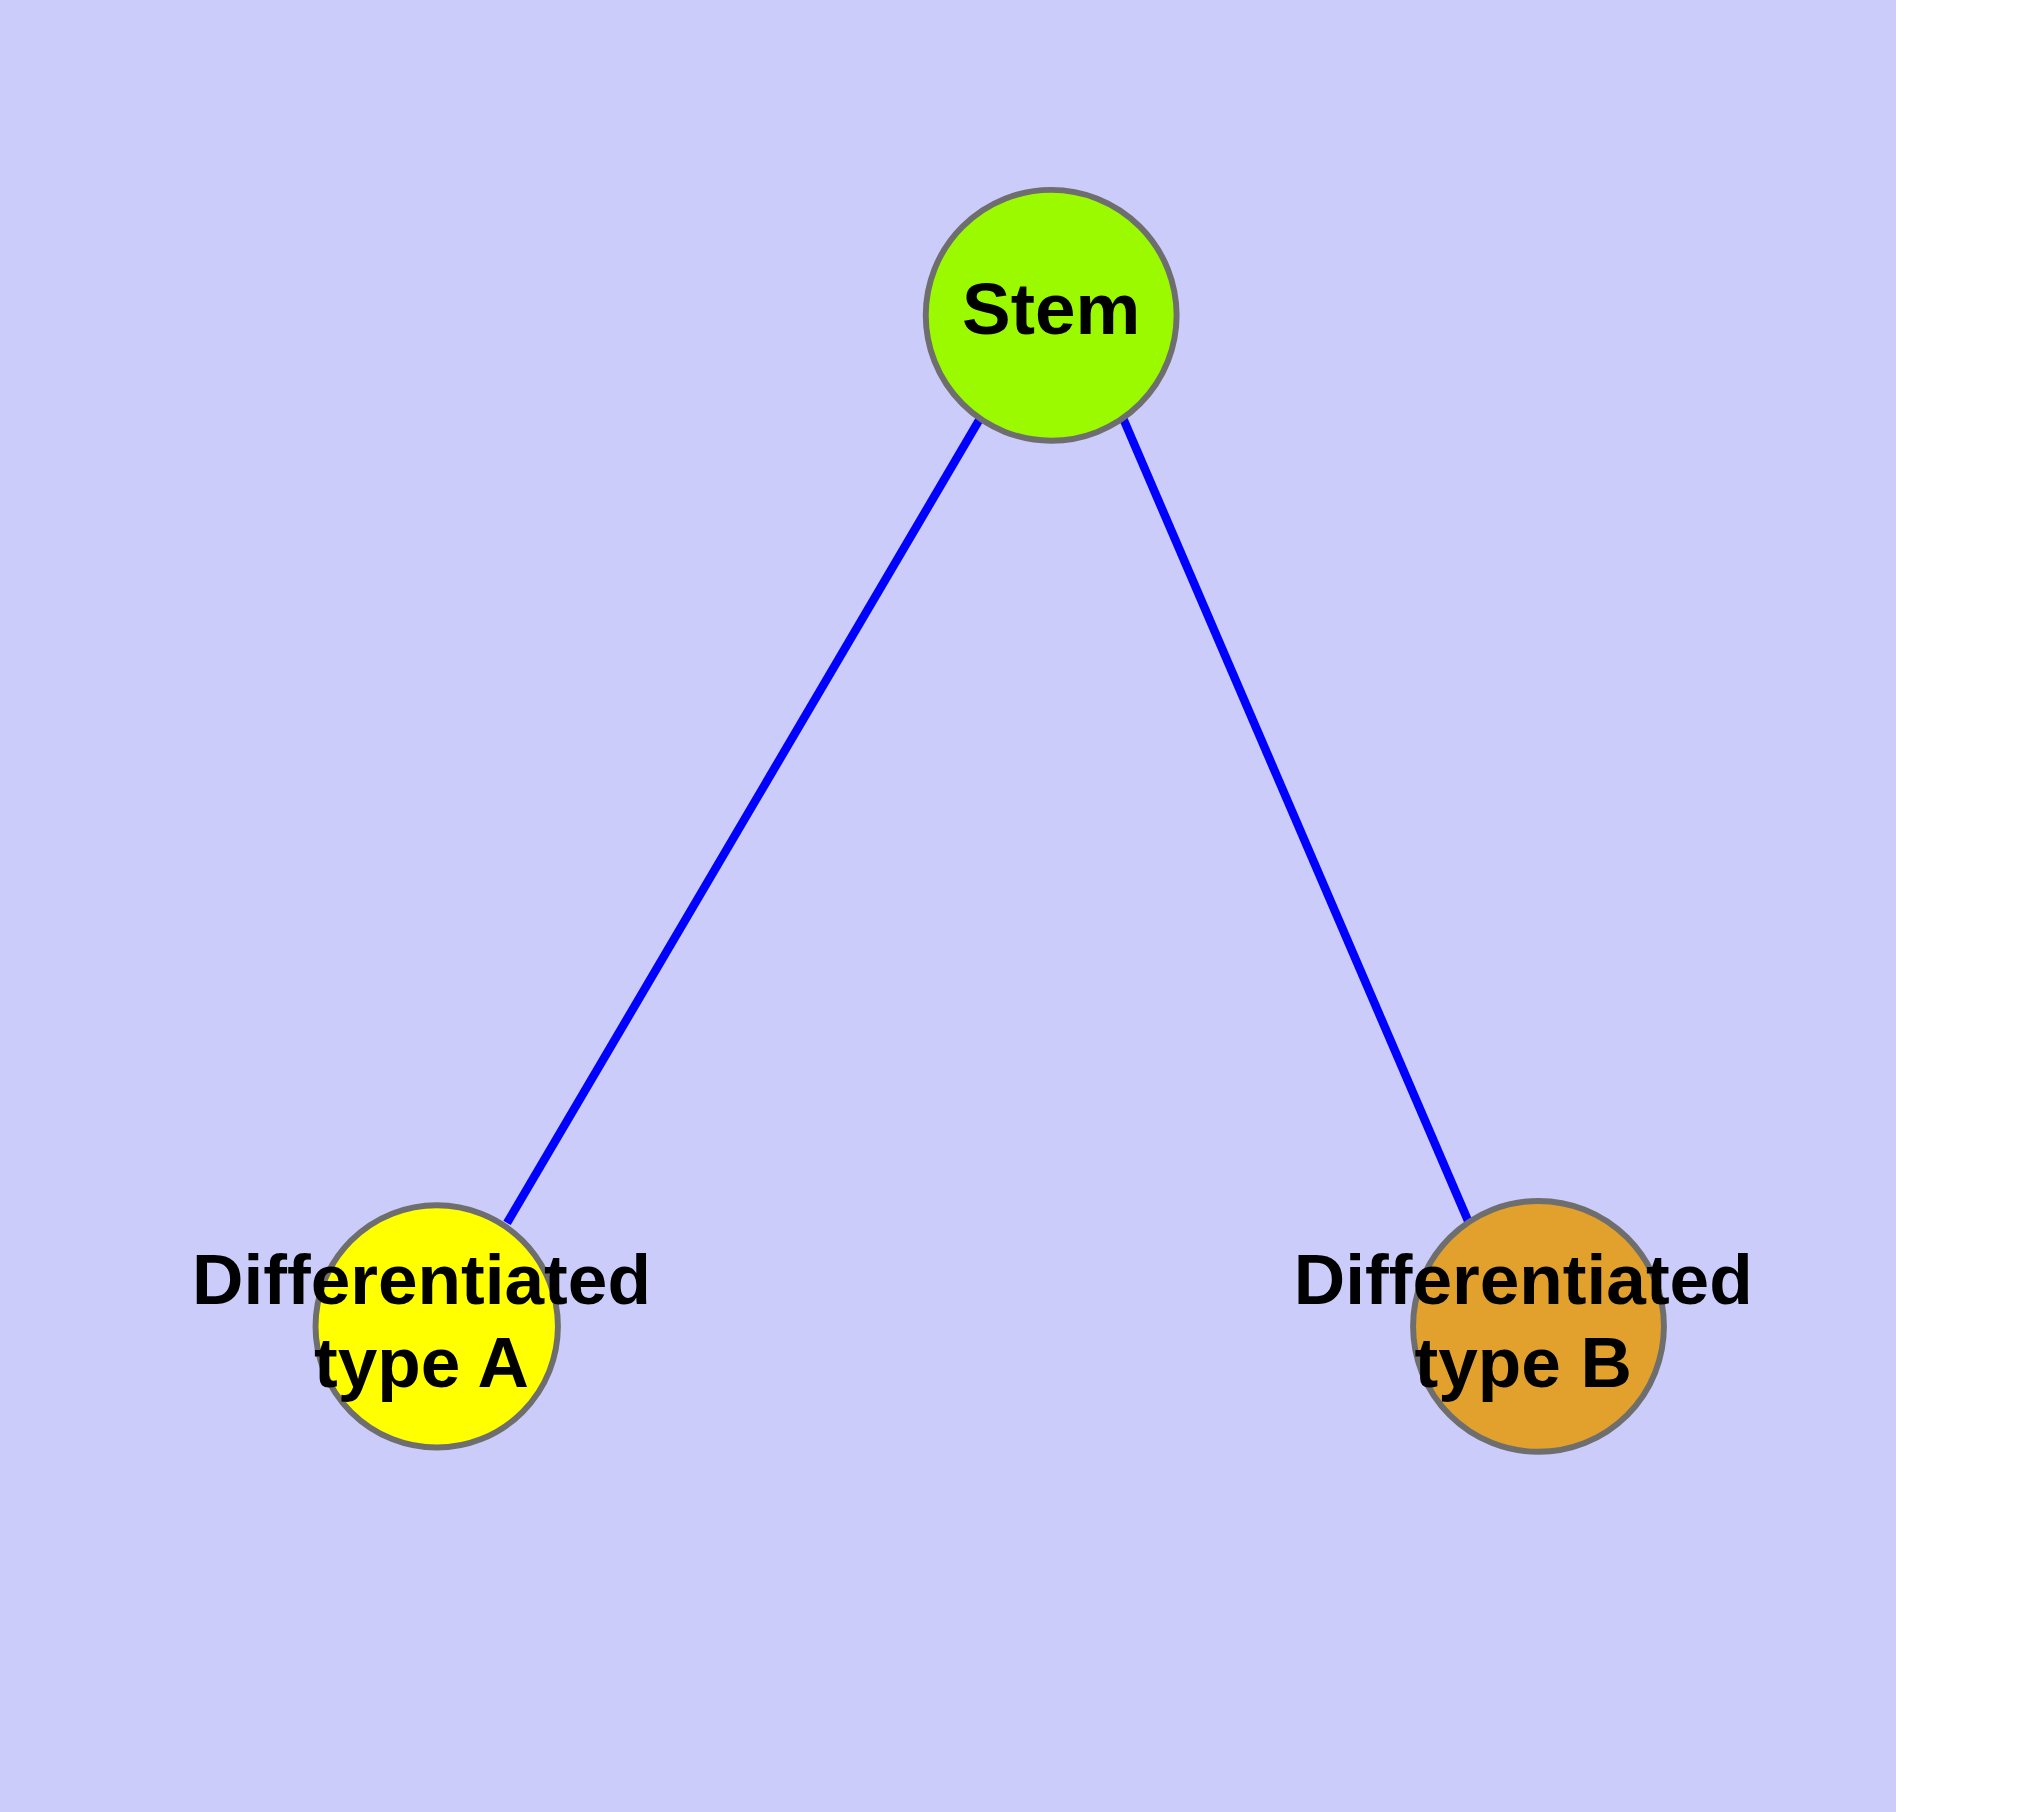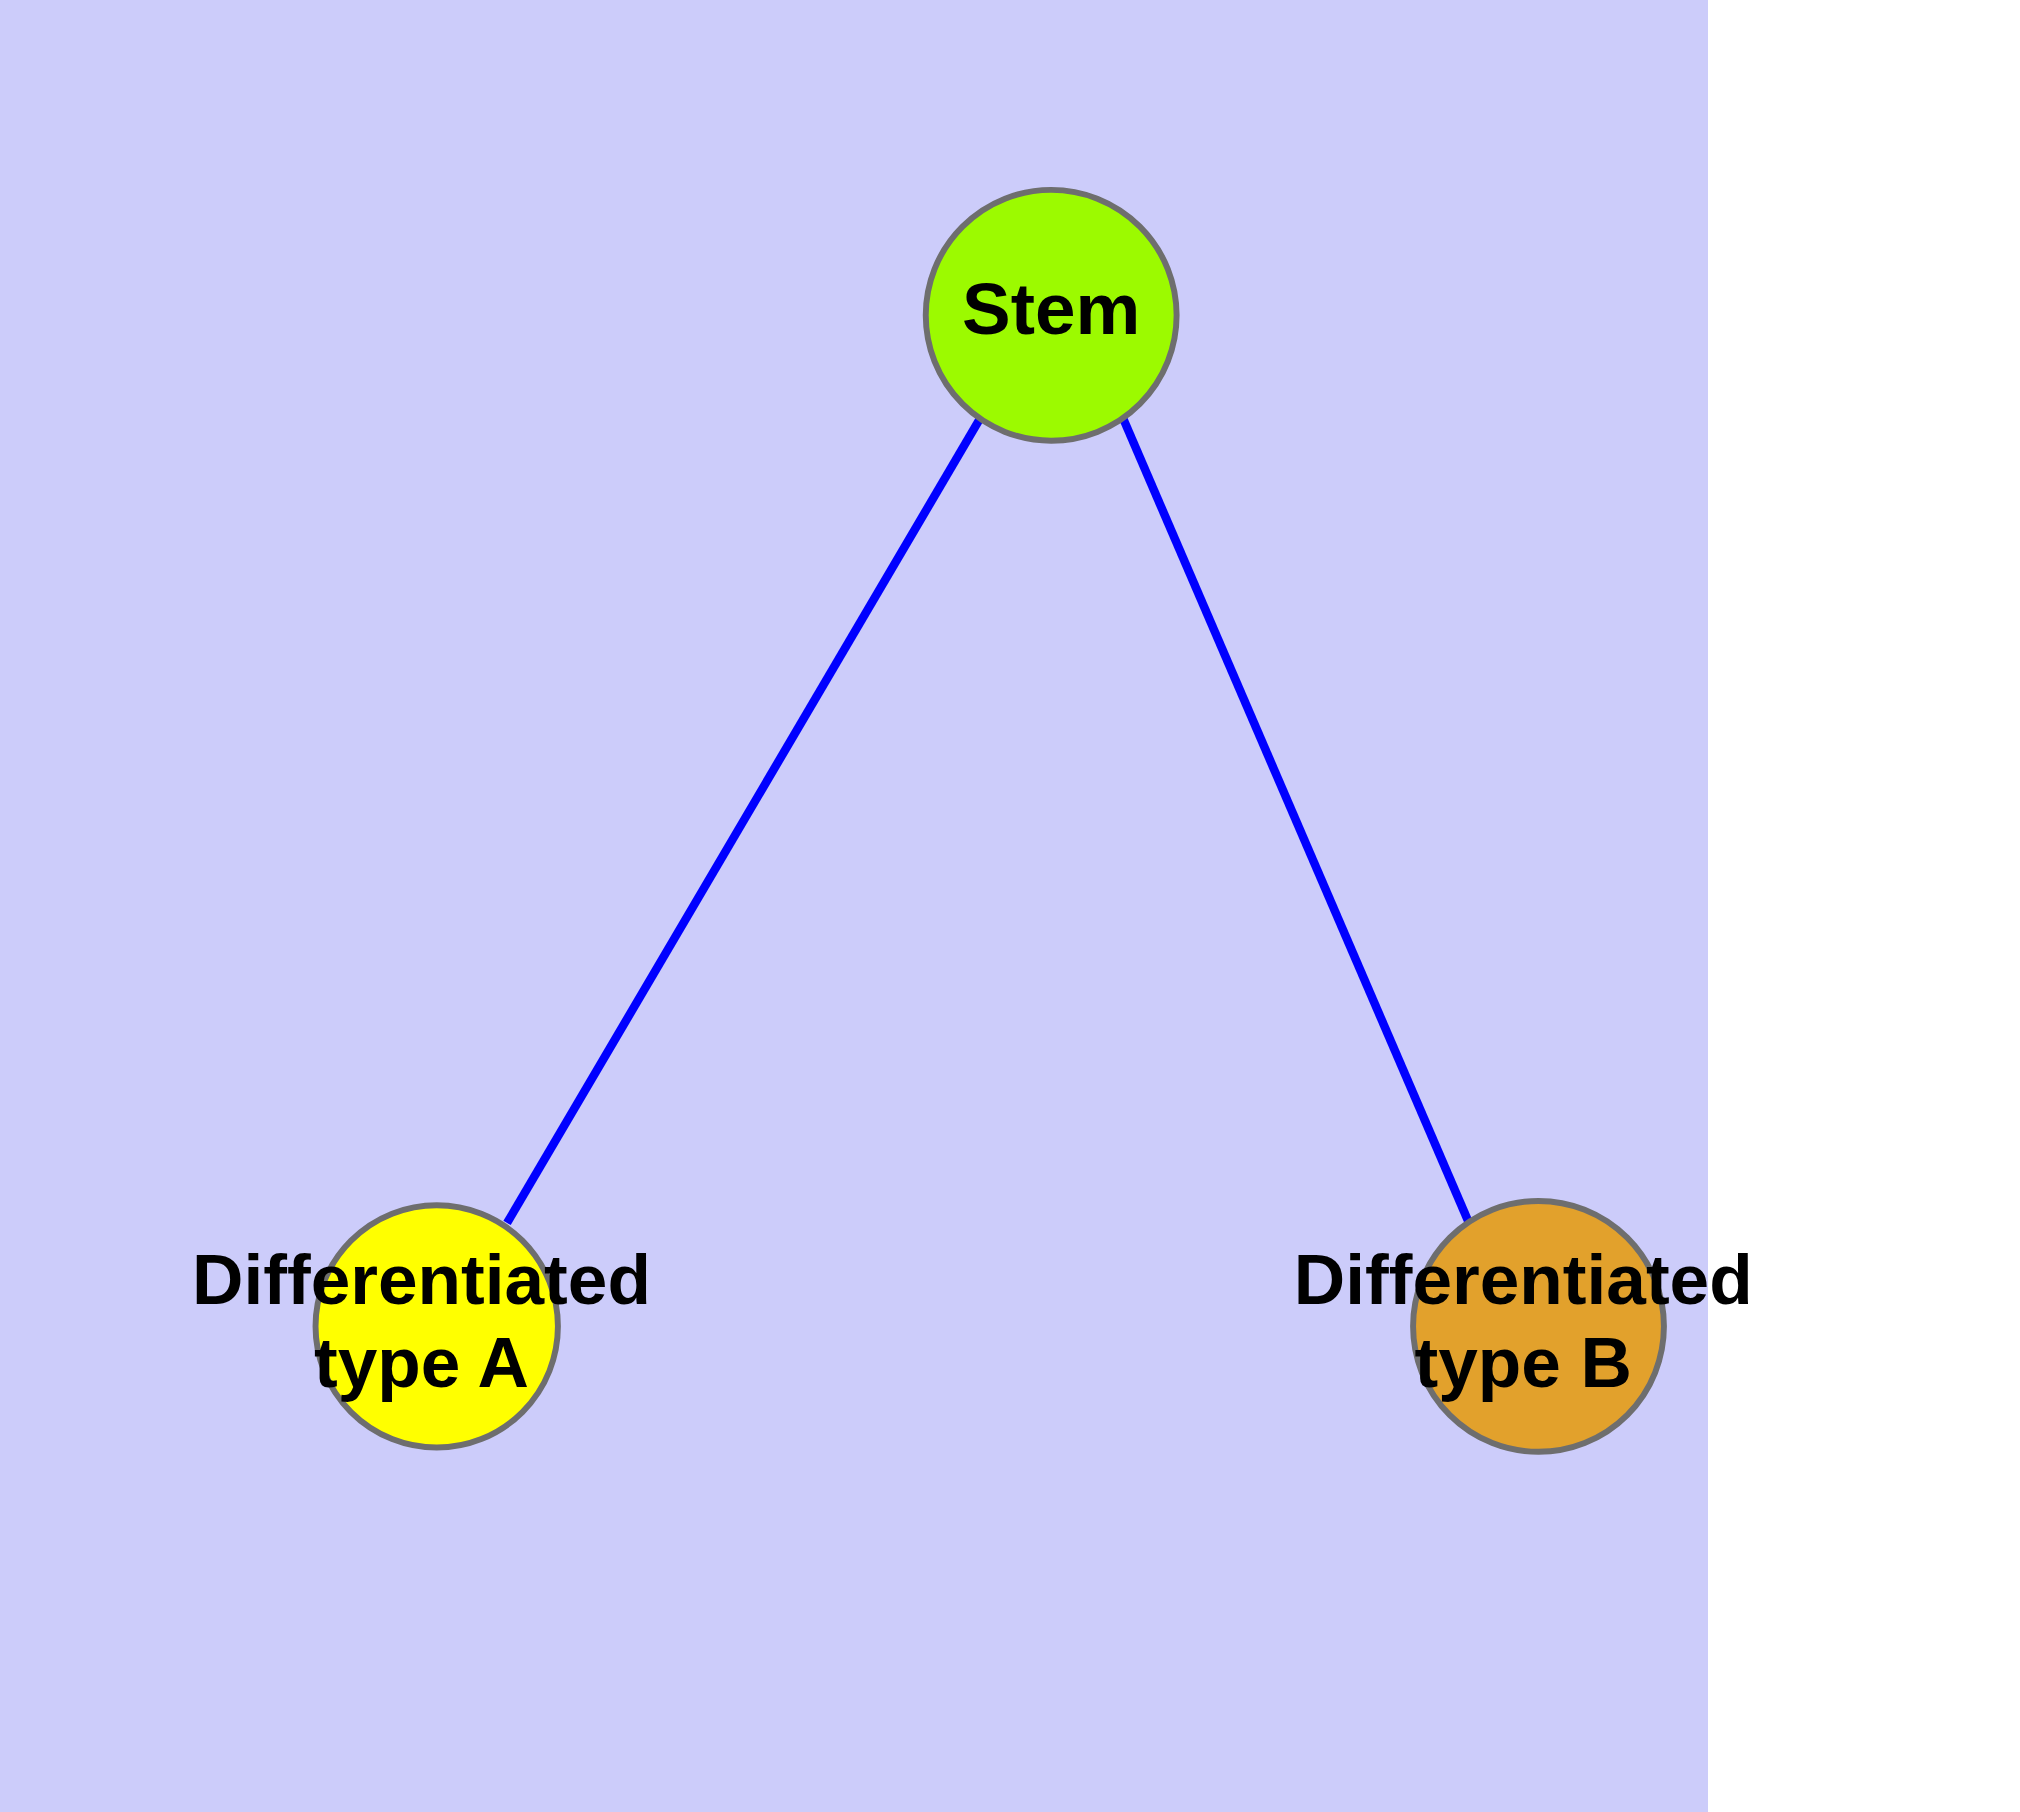--- a/index.html
+++ b/index.html
@@ -31,21 +31,21 @@
     font-family: "Liberation Sans", sans-serif;
     font-weight: bold;
     fill: #000000;
     text-anchor: middle;
     dominant-baseline: middle;
   }
 </style>
 </head>
 <body style="width: 2021px; height: 1812px;">
 
-<div id="graph-canvas" style="width: 1708px; height: 1812px; background: rgb(204, 204, 250);">
+<div id="graph-canvas" style="width: 1896px; height: 1812px; background: rgb(204, 204, 250);">
   <svg id="graph-svg" viewBox="0 0 2384 2138">
 
     <g>
       <line class="graph-edge" id="edge-0" x1="1156" y1="494" x2="598" y2="1443" stroke="#0000ff" stroke-width="10" stroke-linecap="butt"></line>
       <line class="graph-edge" id="edge-1" x1="1325" y1="494" x2="1733" y2="1443" stroke="#0000ff" stroke-width="10" stroke-linecap="butt"></line>
     </g>
 
     <g>
       <circle class="graph-node" id="node-0" cx="1240" cy="372" r="148" fill="#9cfa00" stroke="#6e6e6e" stroke-width="7"></circle>
       <circle class="graph-node" id="node-1" cx="515" cy="1565" r="143" fill="#ffff00" stroke="#6e6e6e" stroke-width="7"></circle>

